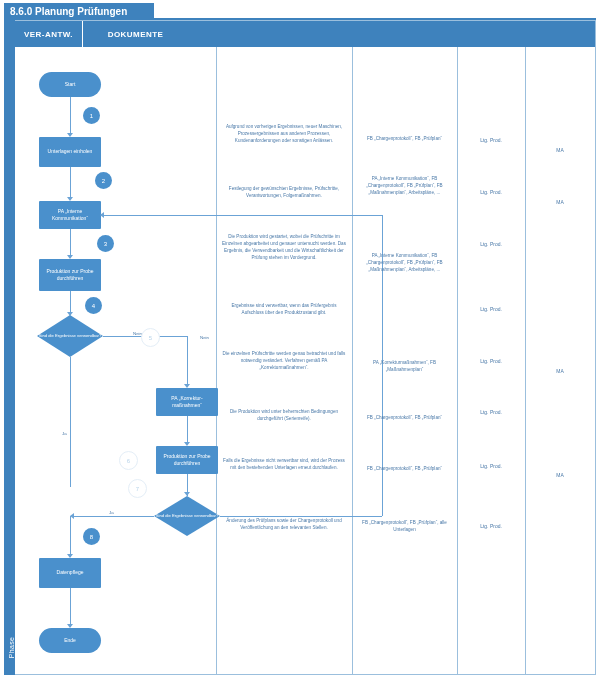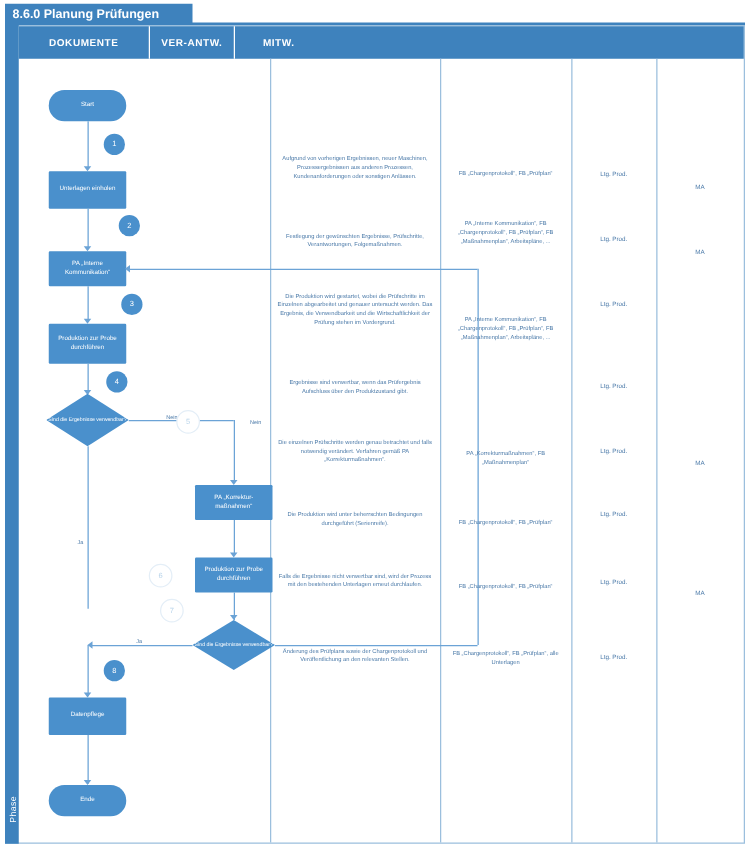--- a/index.html
+++ b/index.html
@@ -114,23 +114,22 @@
 
   <div class="title-bar">8.6.0 Planung Prüfungen</div>
   <div class="title-rule"></div>
 
   <div class="frame"></div>
   <div class="phase-band">
     <div class="phase-label">Phase</div>
   </div>
 
   <div class="hdr">
+    <div class="cell c4">VER-ANTW.</div>
     <div class="cell c3">DOKUMENTE</div>
-    <div class="cell c4">VER-ANTW.</div>
-    <div class="cell c5">MITW.</div>
   </div>
 
   <div class="body">
 
     <div class="vline" style="left:201px"></div>
     <div class="vline" style="left:337px"></div>
     <div class="vline" style="left:442px"></div>
     <div class="vline" style="left:510px"></div>
 
     <div class="node terminal" style="left:24px;top:25px;width:62px;height:25px">Start</div>

